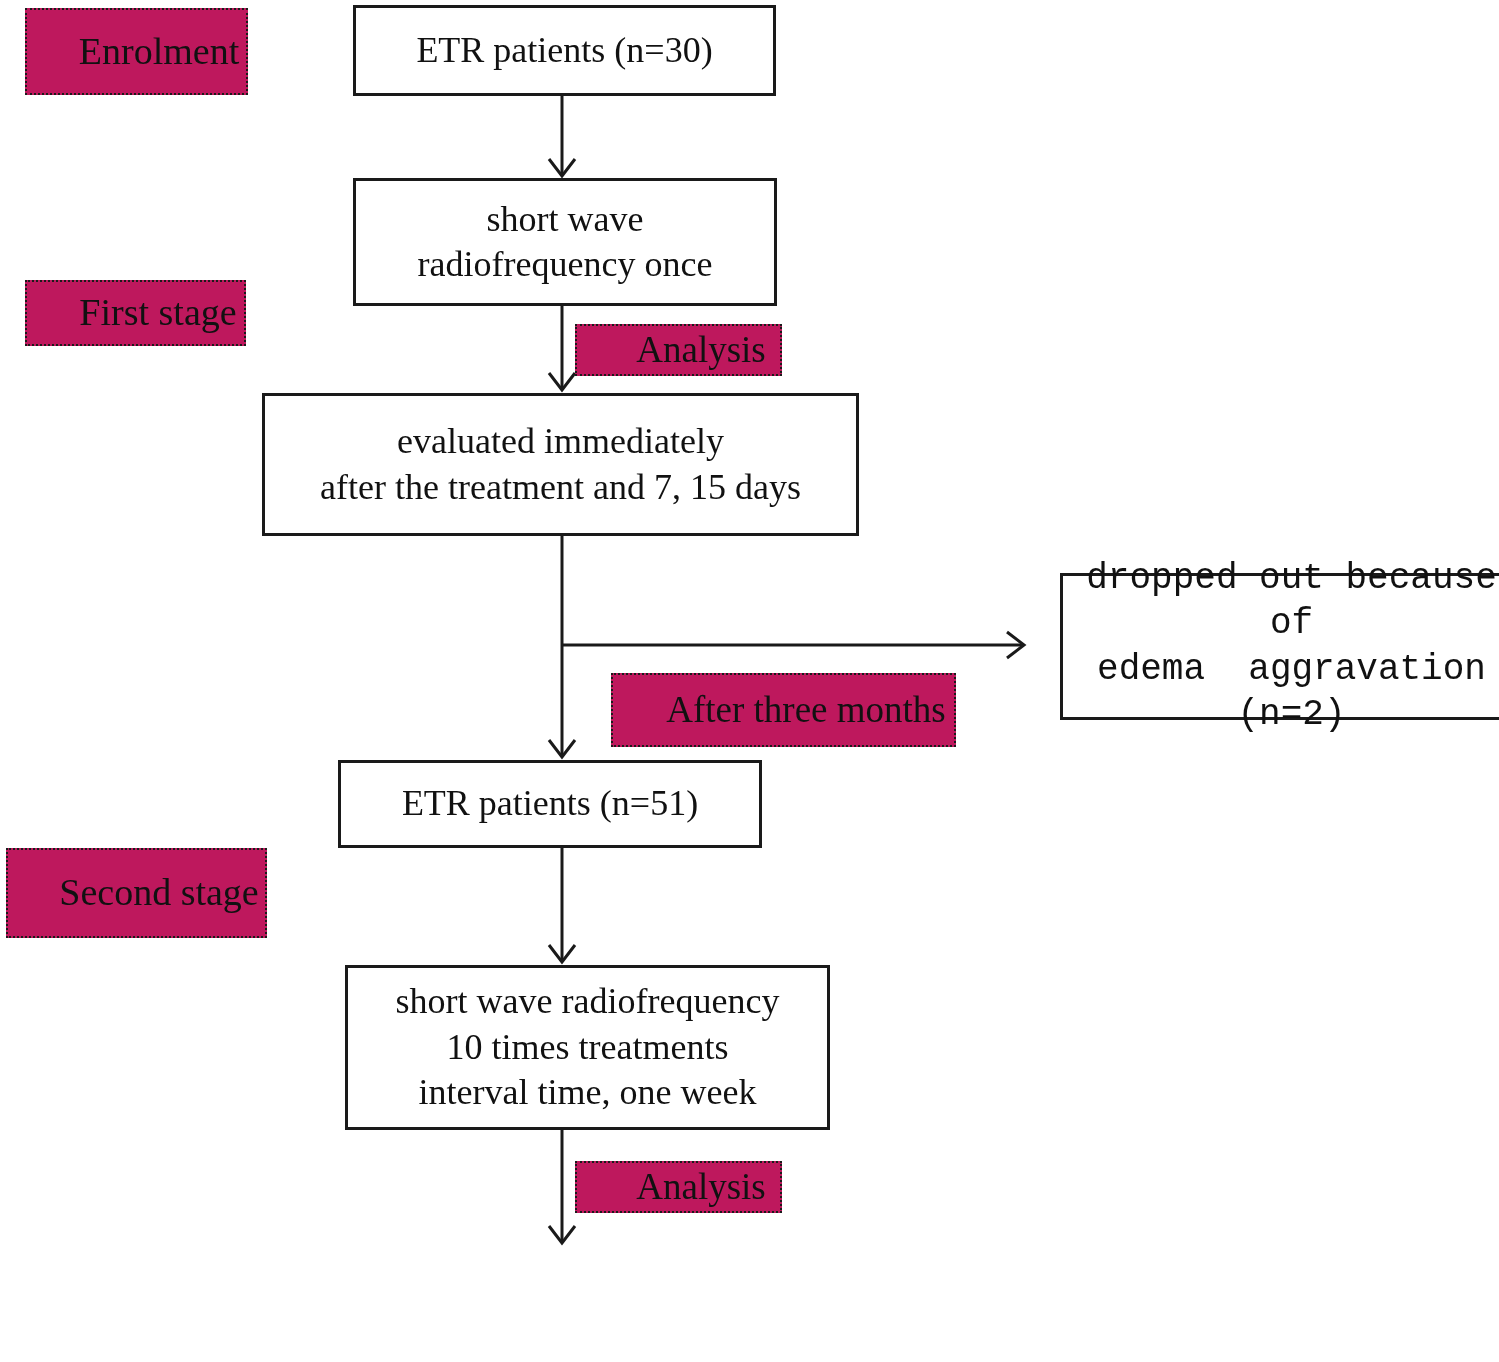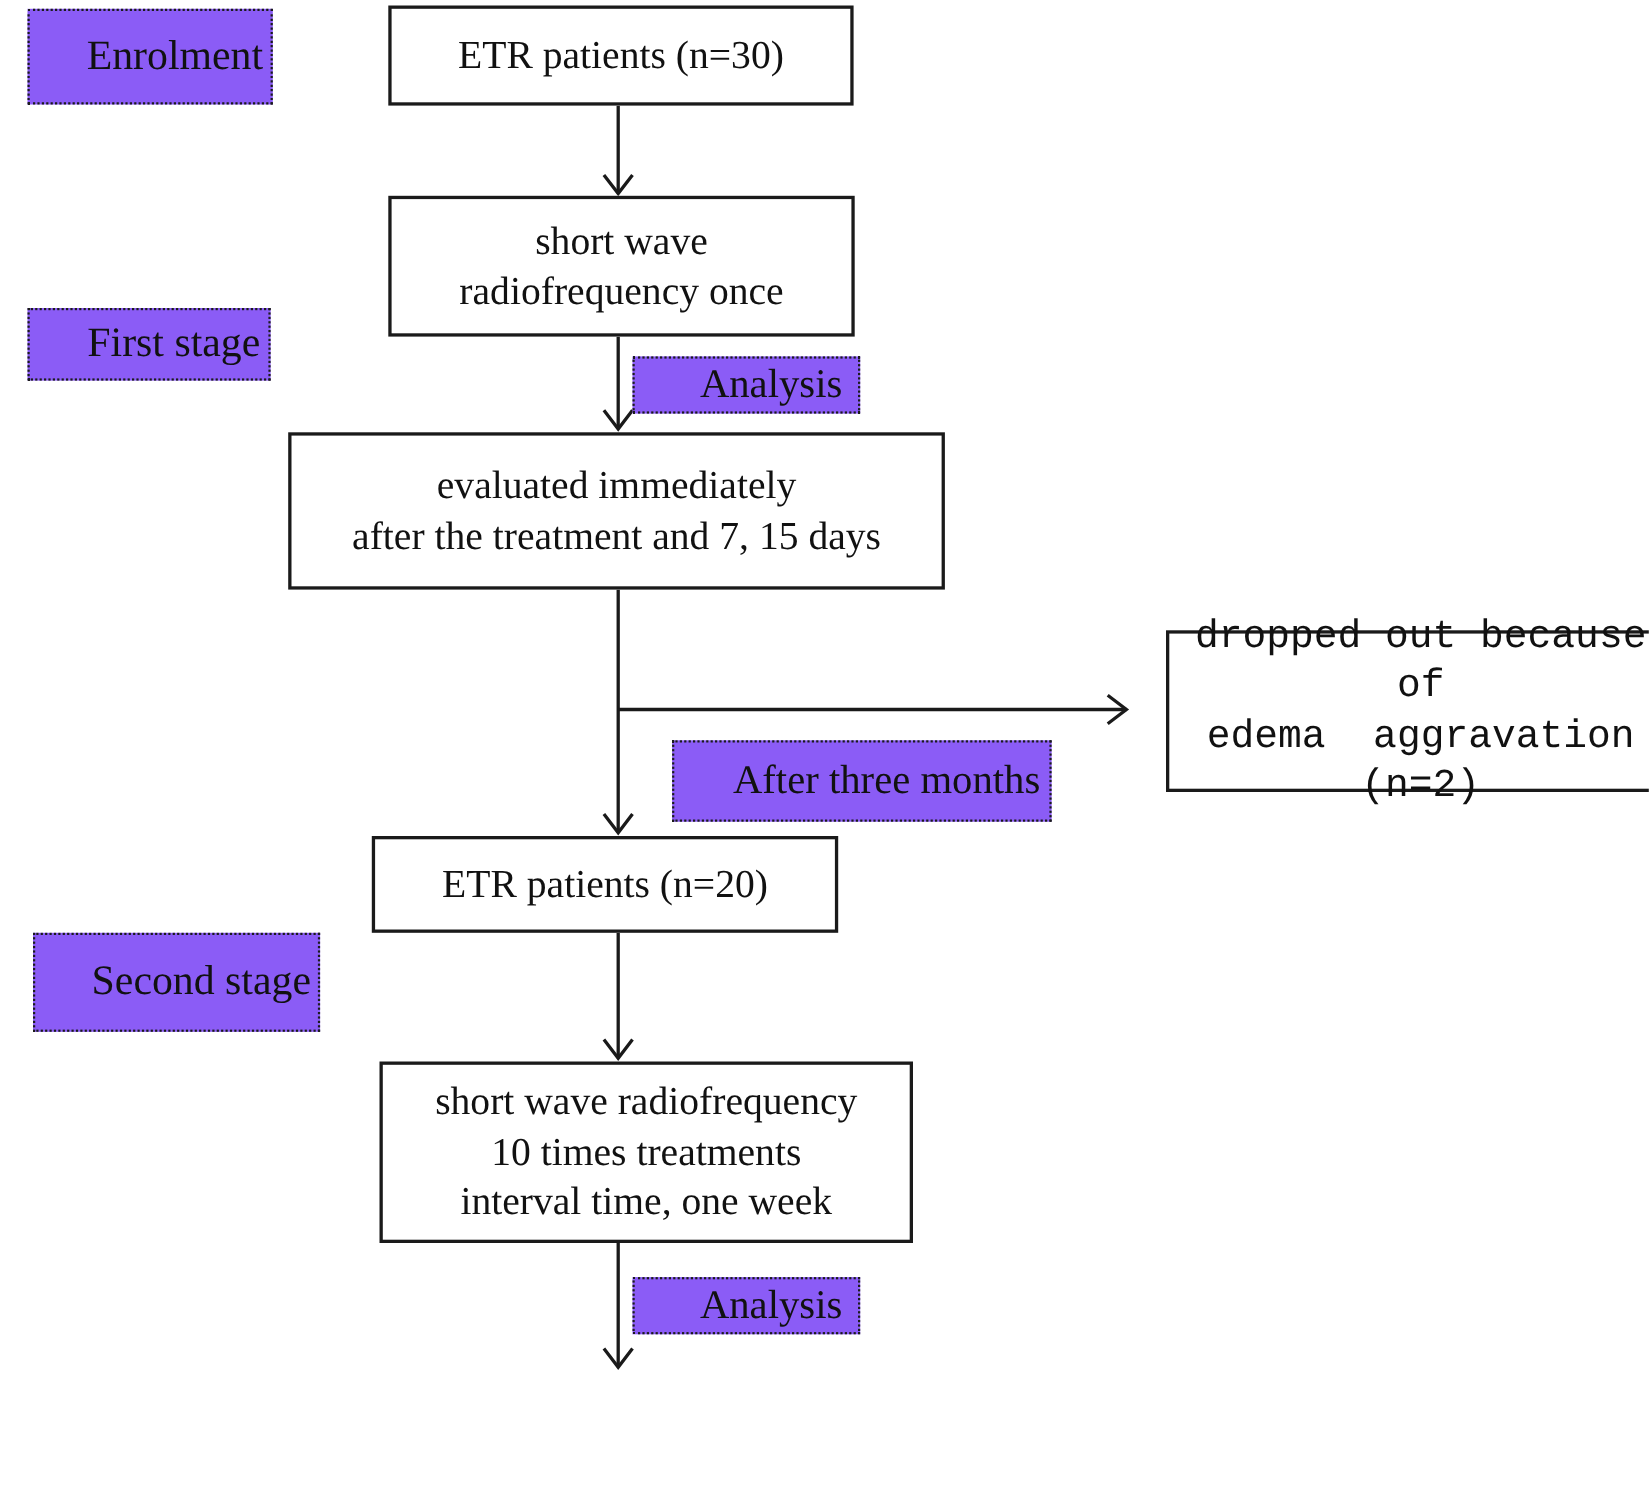--- a/index.html
+++ b/index.html
@@ -34,21 +34,21 @@
     text-align: center;
     font-size: 36px;
     line-height: 1.26;
     white-space: pre-wrap;
     z-index: 2;
   }
   .stage-label {
     position: absolute;
     box-sizing: border-box;
     border: 2px dotted #1b1b1b;
-    background: #8b5cf6;
+    background: #be185d;
     display: flex;
     align-items: center;
     justify-content: center;
     text-align: center;
     font-size: 38px;
     line-height: 1.2;
     white-space: pre-wrap;
     z-index: 3;
     padding-left: 45px;
   }
@@ -58,21 +58,21 @@
   .n-evalimm { left: 262px; top: 393px;  width: 597px; height: 143px; }
   .n-dropped { left: 1060px; top: 573px; width: 463px; height: 147px; font-family: Liberation Mono, monospace; }
   .n-etr28   { left: 338px; top: 760px;  width: 424px; height: 88px;  }
   .n-swr10   { left: 318px; top: 965px;  width: 485px; height: 165px; margin-left: 27px; }
   .n-evalfin { left: 263px; top: 1246px; width: 597px; height: 108px; }
   
   .l-enrolment { left: 25px;  top: 8px;    width: 223px; height: 87px; }
   .l-first     { left: 25px;  top: 280px;  width: 221px; height: 66px; }
   .l-analysis1 { left: 575px; top: 324px;  width: 207px; height: 52px; font-size: 37px; }
   .l-after3mo  { left: 611px; top: 673px;  width: 345px; height: 74px; font-size: 37px; }
-  .l-second    { left: 6px;   top: 848px;  width: 261px; height: 90px; margin-left: 24px; }
+  .l-second    { left: 6px;   top: 848px;  width: 261px; height: 90px; }
   .l-analysis2 { left: 575px; top: 1161px; width: 207px; height: 52px; font-size: 37px; }
   .edge {
     stroke: #1a1a1a;
     stroke-width: 3;
     fill: none;
   }
 </style>
 </head>
 <body>
 
@@ -106,18 +106,18 @@
   <div class="stage-label l-second">Second stage</div>
   <div class="stage-label l-analysis2">Analysis</div>
 
   <div class="node n-etr30">ETR patients (n=30)</div>
   <div class="node n-swronce">short wave
 radiofrequency once</div>
   <div class="node n-evalimm">evaluated immediately
 after the treatment and 7, 15 days</div>
   <div class="node n-dropped">dropped out because of
 edema  aggravation (n=2)</div>
-  <div class="node n-etr28">ETR patients (n=20)</div>
+  <div class="node n-etr28">ETR patients (n=51)</div>
   <div class="node n-swr10">short wave radiofrequency
 10 times treatments
 interval time, one week</div>
 
 </div>
 
 </body></html>

